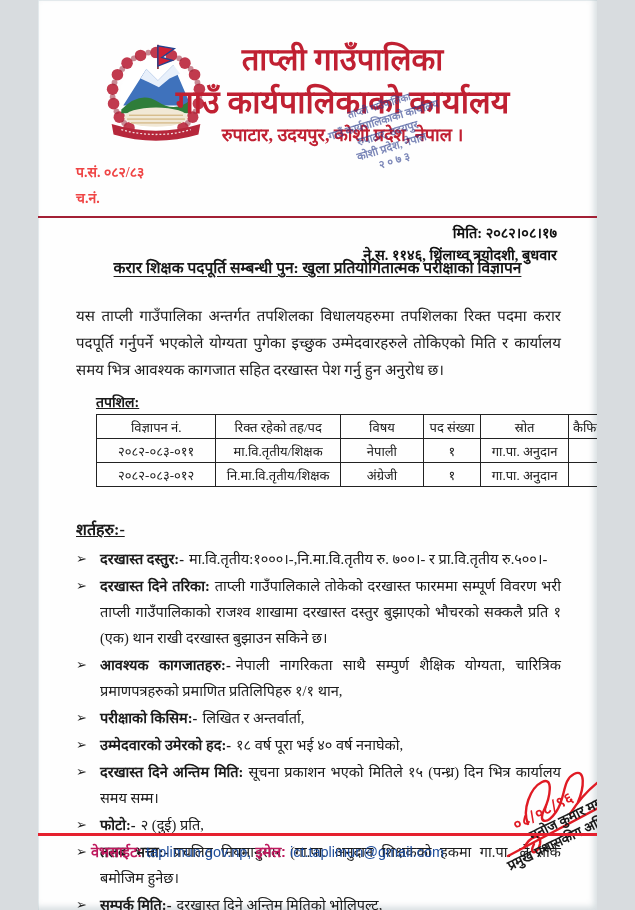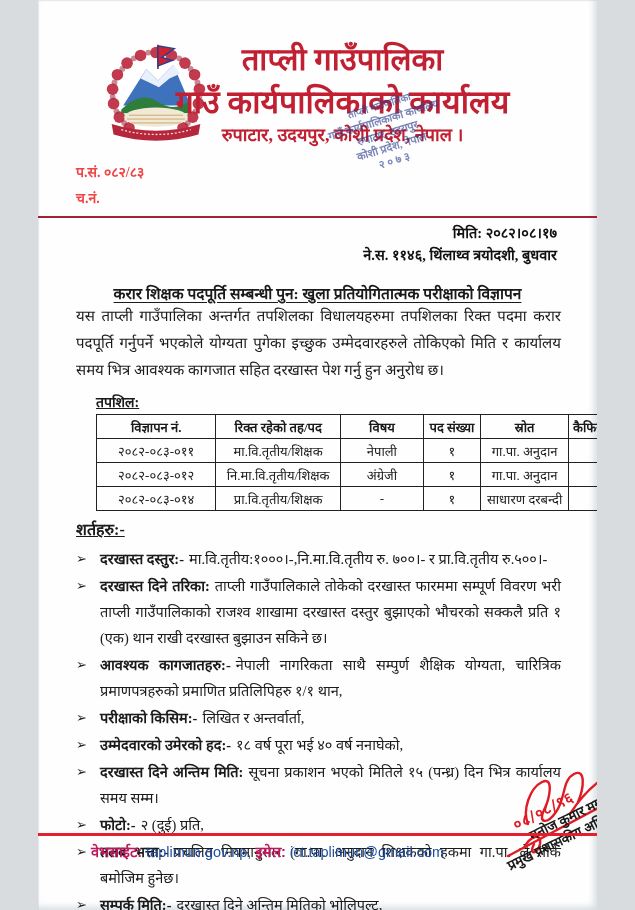--- a/index.html
+++ b/index.html
@@ -27,38 +27,38 @@
     pointer-events:none;
   }
   .stamp div:nth-child(1){font-size:10px;}
   .stamp div:nth-child(5){letter-spacing:3px;}
   
   .ref{position:absolute;left:38px;top:160px;color:#ef4444;font-size:14px;font-weight:bold;line-height:26px;}
   .rule-top{position:absolute;left:0;right:0;top:216px;height:2px;background:#a32035;}
   .date-block{position:absolute;right:40px;top:222px;text-align:right;font-size:14.5px;font-weight:bold;line-height:22px;color:#111;}
   
   .doc-title{
-    position:absolute;left:0;right:0;top:282px;text-align:center;
+    position:absolute;left:0;right:0;top:256px;text-align:center;
     font-size:15.5px;font-weight:bold;
   }
   .doc-title span{text-decoration:underline;text-underline-offset:3px;}
   .intro{
     position:absolute;left:38px;right:36px;top:303px;
     font-size:15px;line-height:27px;text-align:justify;
   }
   
   .tapasil{position:absolute;left:58px;top:392px;font-size:14px;font-weight:bold;text-decoration:underline;}
   table.vac{
     position:absolute;left:58px;top:414px;width:520px;
     border-collapse:collapse;font-size:13px;
   }
   table.vac th,table.vac td{
     border:1px solid #222;text-align:center;padding:2px 3px;height:19px;
   }
-  table.vac th{font-weight:bold;}
+  table.vac th{font-weight:normal;}
   
   .terms{position:absolute;left:38px;right:36px;top:518px;}
   .terms-head{font-size:16px;font-weight:bold;text-decoration:underline;margin-bottom:6px;}
   .terms ul{list-style:none;margin:0;padding:0;}
   .terms li{display:flex;font-size:14.5px;line-height:26px;margin:0 0 1px 0;}
   .terms .marker{flex:0 0 24px;color:#222;font-size:13px;}
   .terms .t-body{flex:1;text-align:justify;}
   .terms .t-label{font-weight:bold;margin-right:5px;}
   
   .sig-scrawl{position:absolute;left:462px;top:752px;width:170px;height:120px;}
@@ -209,28 +209,20 @@
         <td></td>
       </tr>
       <tr>
         <td>२०८२-०८३-०१२</td>
         <td>नि.मा.वि.तृतीय/शिक्षक</td>
         <td>अंग्रेजी</td>
         <td>१</td>
         <td>गा.पा. अनुदान</td>
         <td></td>
       </tr>
-      <tr>
-        <td>२०८२-०८३-०१४</td>
-        <td>प्रा.वि.तृतीय/शिक्षक</td>
-        <td>-</td>
-        <td>१</td>
-        <td>साधारण दरबन्दी</td>
-        <td></td>
-      </tr>
     </tbody>
   </table>
 
   <div class="terms">
     <div class="terms-head">शर्तहरु:-</div>
     <ul>
       <li>
         <span class="marker">➢</span>
         <span class="t-body"><span class="t-label">दरखास्त दस्तुर:-</span><span>मा.वि.तृतीय:१०००।-,नि.मा.वि.तृतीय रु. ७००।- र प्रा.वि.तृतीय रु.५००।-</span></span>
       </li>

